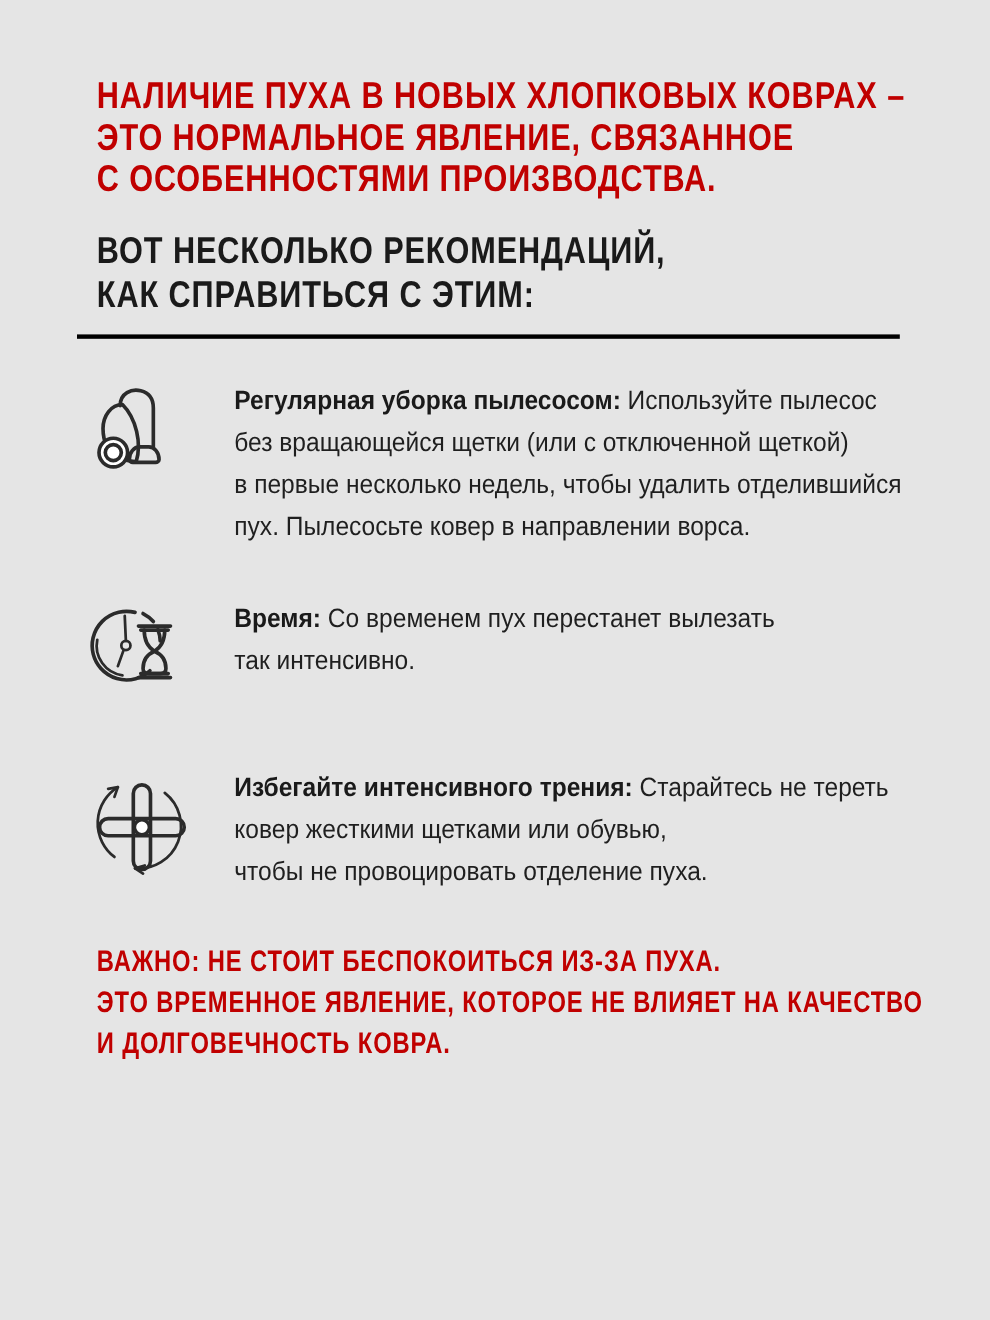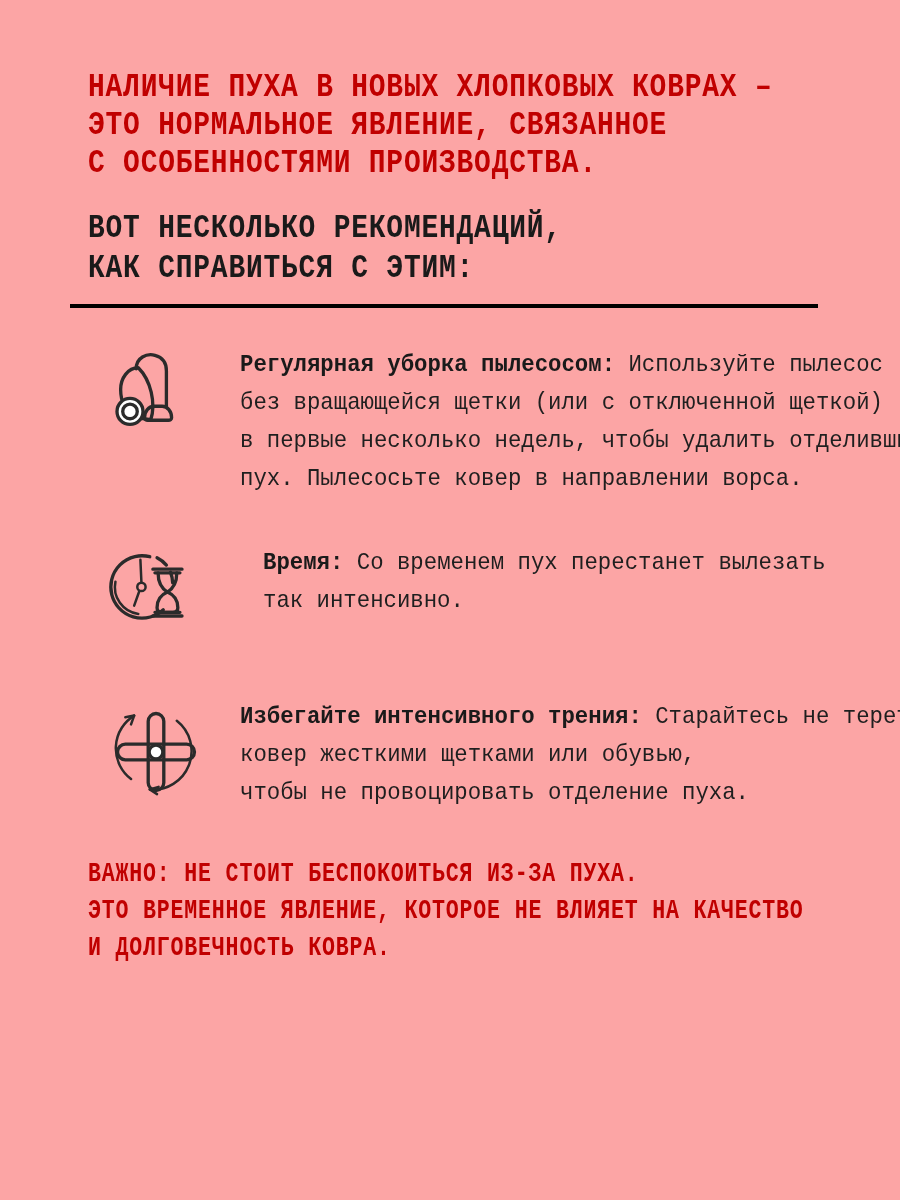--- a/index.html
+++ b/index.html
@@ -4,23 +4,23 @@
 <style>
   html, body {
     margin: 0;
     padding: 0;
     background: #ffffff;
   }
   .page {
     position: relative;
     width: 900px;
     height: 1200px;
-    background: #fca5a5;
+    background: #e5e5e5;
     overflow: hidden;
-    font-family: Liberation Mono, monospace;
+    font-family: Liberation Sans, sans-serif;
   }
   .main-title {
     margin: 68px 0 0 88px;
     color: #c00000;
     font-size: 34px;
     line-height: 38px;
     font-weight: bold;
     letter-spacing: 1px;
     white-space: pre;
     transform: scaleX(0.82);
@@ -44,25 +44,25 @@
     width: 748px;
     height: 0;
     border-top: 4px solid #000000;
   }
   .items {
     margin-top: 38px;
   }
   .item {
     display: flex;
     align-items: flex-start;
-    padding-left: 102px;
+    padding-left: 75px;
   }
   .item-1 { margin-bottom: 46px; }
   .item-2 { margin-bottom: 50px; }
-  .item-3 { margin-bottom: 56px; gap: 23px; }
+  .item-3 { margin-bottom: 56px; }
   .item-4 { margin-bottom: 16px; justify-content: space-between; }
   .icon-box {
     flex: none;
     width: 112px;
   }
   .icon-box svg {
     display: block;
     width: 104px;
     height: 104px;
     margin-left: 2px;

